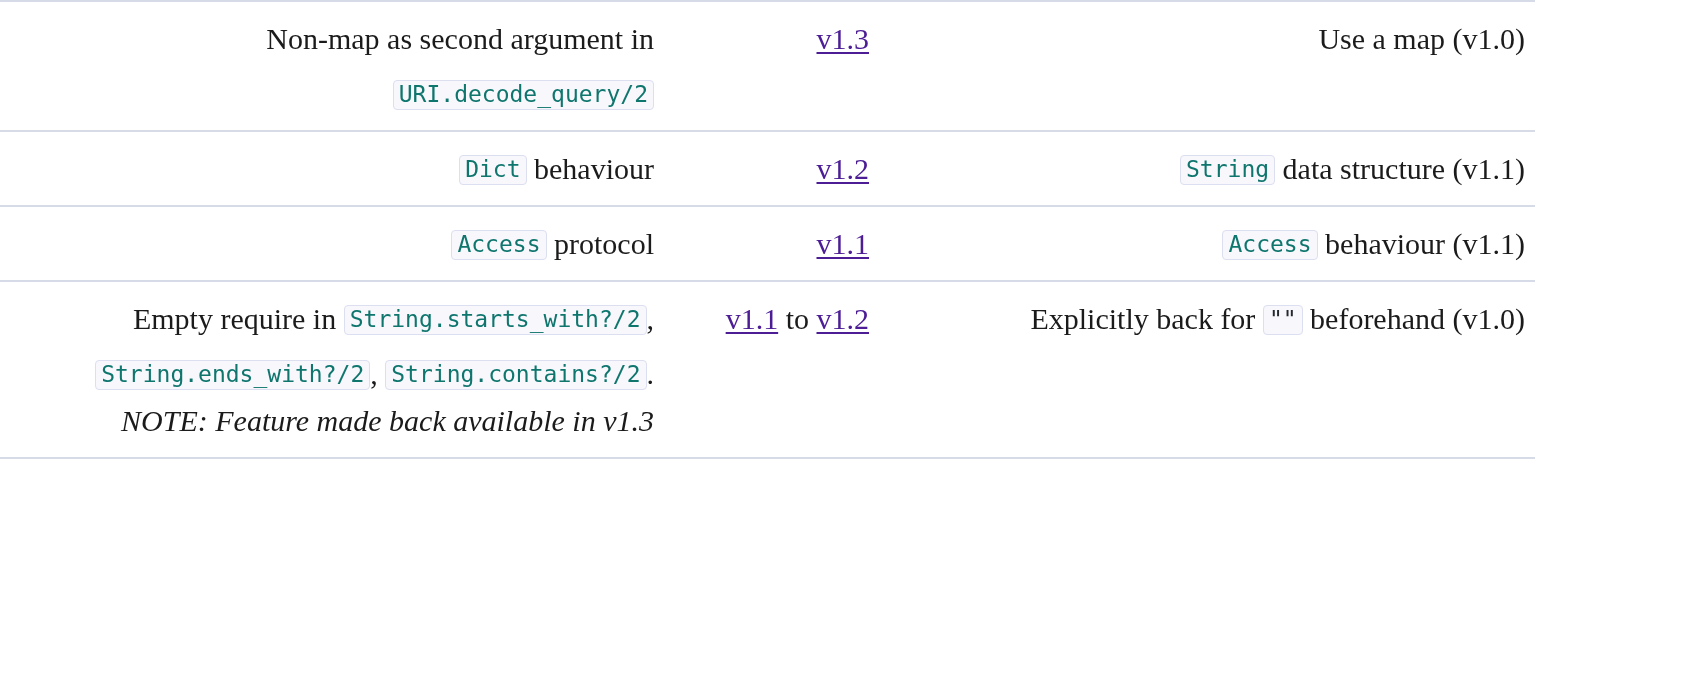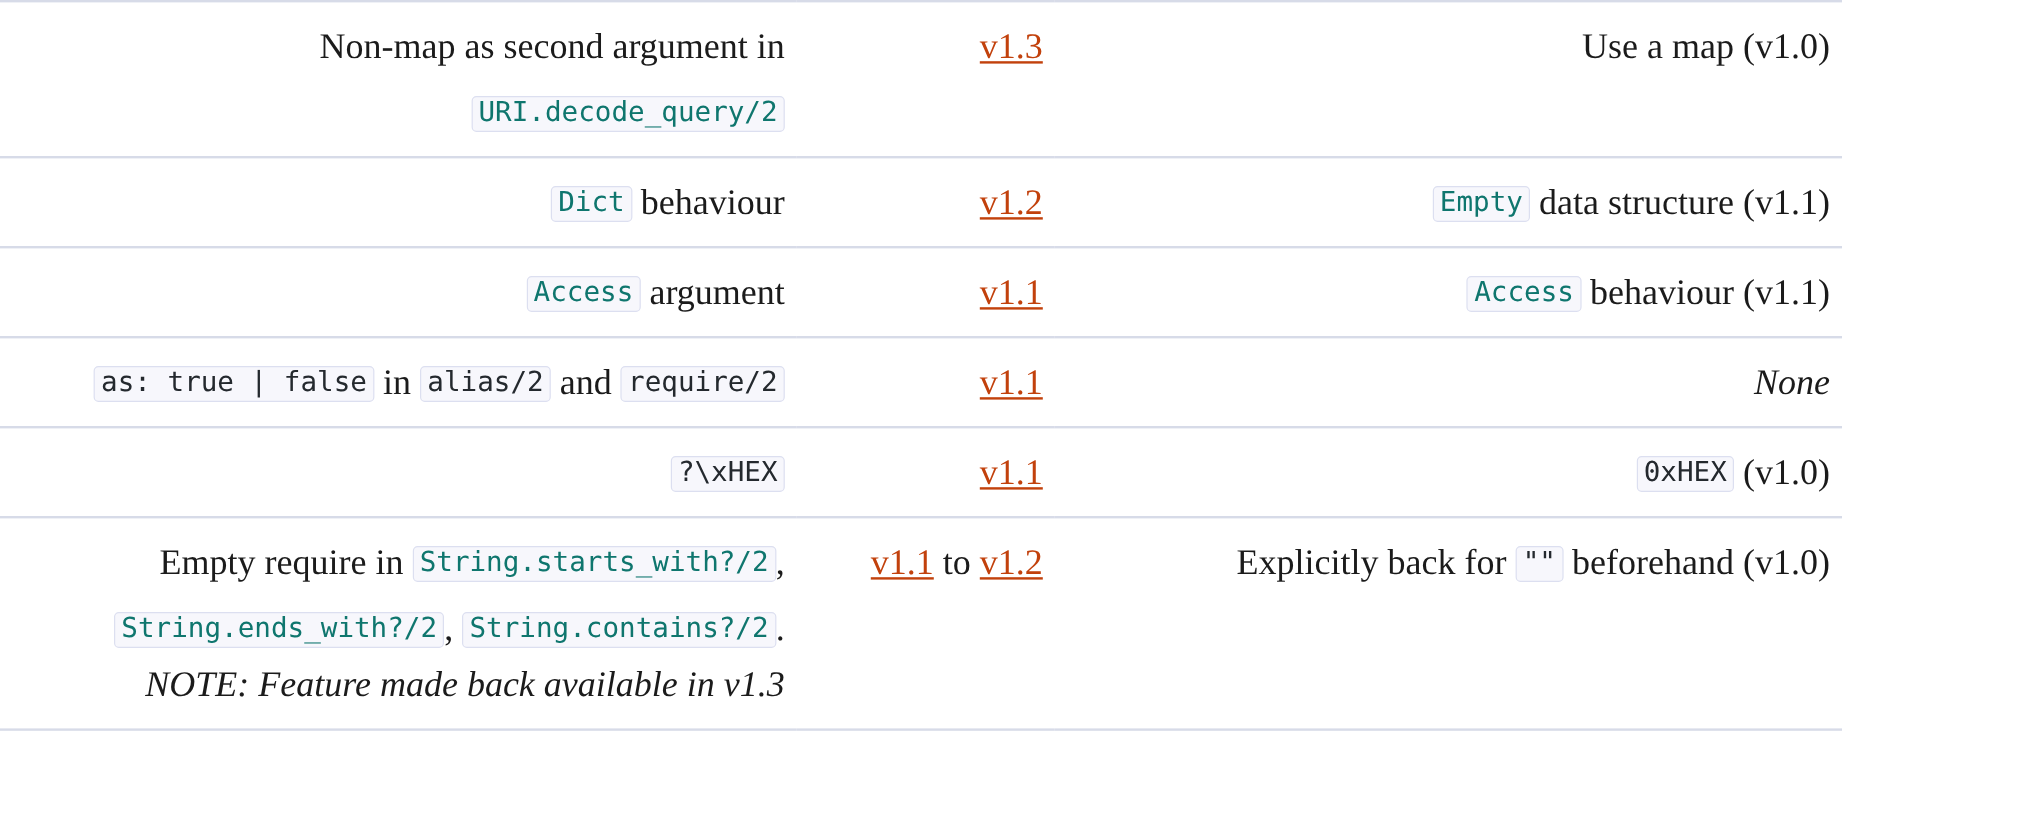--- a/index.html
+++ b/index.html
@@ -52,21 +52,21 @@
     padding: 2px 5px 3px 5px;
     white-space: pre;
     line-height: 1.0;
     display: inline-block;
     vertical-align: 2px;
   }
   code.purple { color: #0f766e; }
   code.plain  { color: #24292e; }
 
   a.verlink {
-    color: #c2410c;
+    color: #4c1d95;
     text-decoration-thickness: 2px;
     text-underline-offset: 3px;
   }
   em, .italic {
     font-style: italic;
   }
   .note {
     font-style: italic;
     display: block;
     margin-top: 8px;
@@ -103,67 +103,40 @@
 
     <tr>
       <td class="cell-desc">
         <code class="purple">Dict</code>
         <span>behaviour</span>
       </td>
       <td class="cell-ver">
         <a class="verlink" href="#">v1.2</a>
       </td>
       <td class="cell-alt">
-        <code class="purple">Empty</code>
+        <code class="purple">String</code>
         <span>data structure (v1.1)</span>
       </td>
     </tr>
 
     <tr>
       <td class="cell-desc">
         <code class="purple">Access</code>
-        <span>argument</span>
+        <span>protocol</span>
       </td>
       <td class="cell-ver">
         <a class="verlink" href="#">v1.1</a>
       </td>
       <td class="cell-alt">
         <code class="purple">Access</code>
         <span>behaviour (v1.1)</span>
       </td>
     </tr>
 
-    <tr>
-      <td class="cell-desc nowrap">
-        <code class="plain">as: true | false</code>
-        <span>in</span>
-        <code class="plain">alias/2</code>
-        <span>and</span>
-        <code class="plain">require/2</code>
-      </td>
-      <td class="cell-ver">
-        <a class="verlink" href="#">v1.1</a>
-      </td>
-      <td class="cell-alt">
-        <em>None</em>
-      </td>
-    </tr>
 
-    <tr>
-      <td class="cell-desc">
-        <code class="plain">?\xHEX</code>
-      </td>
-      <td class="cell-ver">
-        <a class="verlink" href="#">v1.1</a>
-      </td>
-      <td class="cell-alt">
-        <code class="plain">0xHEX</code>
-        <span>(v1.0)</span>
-      </td>
-    </tr>
 
     <tr>
       <td class="cell-desc">
         <span class="nowrap"><span>Empty require in</span>
         <code class="purple">String.starts_with?/2</code><span>,</span></span>
         <span class="line2 nowrap"><code class="purple">String.ends_with?/2</code><span>,</span>
         <code class="purple">String.contains?/2</code><span>.</span></span>
         <span class="note">NOTE: Feature made back available in v1.3</span>
       </td>
       <td class="cell-ver nowrap">

